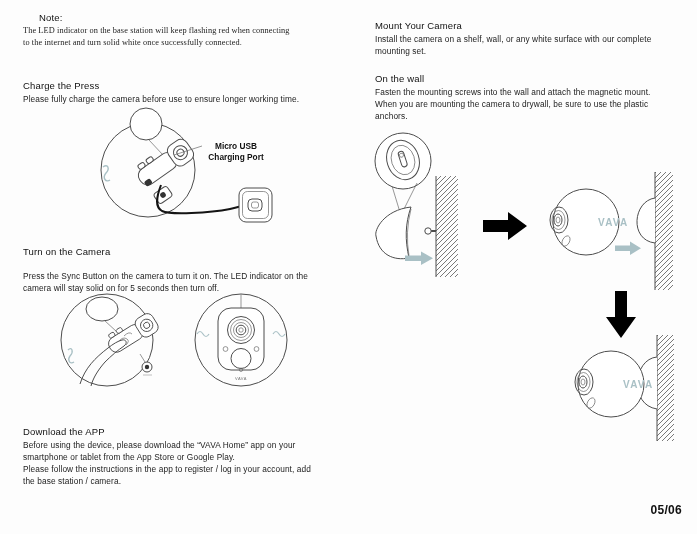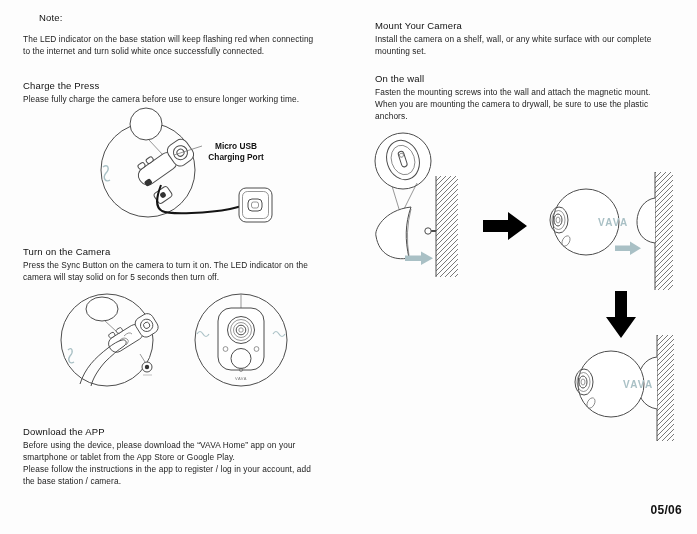--- a/index.html
+++ b/index.html
@@ -57,21 +57,21 @@
     fill:#a9c0c5;
   }
 </style>
 </head>
 <body>
 
 <div id="page">
 
   <div class="abs" style="left:23px;top:12px;width:330px;">
     <div class="sec-title plain">Note:</div>
-    <div class="sec-body" style="margin-top:10px;">The LED indicator on the base station will keep flashing red when connecting
+    <div class="sec-body" style="margin-top:2px;font-family:Liberation Serif, serif;">The LED indicator on the base station will keep flashing red when connecting
 to the internet and turn solid white once successfully connected.</div>
   </div>
 
   <div class="abs" style="left:23px;top:80px;width:330px;">
     <div class="sec-title">Charge the Press</div>
     <div class="sec-body" style="margin-top:2px;">Please fully charge the camera before use to ensure longer working time.</div>
   </div>
 
   <svg class="abs" style="left:90px;top:105px;" width="220" height="135" viewBox="0 0 220 135">
     <circle cx="58" cy="65" r="47" class="ln"></circle>
@@ -99,21 +99,21 @@
       <rect x="161.5" y="97" width="7" height="6" rx="2" class="thin"></rect>
     </g>
     <line x1="84" y1="50" x2="112" y2="41" class="thin" stroke="#333"></line>
   </svg>
 
   <div class="abs callout" style="left:200px;top:141px;width:72px;">Micro USB
 Charging Port</div>
 
   <div class="abs" style="left:23px;top:246px;width:330px;">
     <div class="sec-title">Turn on the Camera</div>
-    <div class="sec-body" style="margin-top:2px;">Press the Sync Button on the camera to turn it on. The LED indicator on the
+    <div class="sec-body" style="margin-top:13px;">Press the Sync Button on the camera to turn it on. The LED indicator on the
 camera will stay solid on for 5 seconds then turn off.</div>
   </div>
 
   <svg class="abs" style="left:58px;top:292px;" width="235" height="100" viewBox="0 0 235 100">
 
     <g>
       <circle cx="49" cy="48" r="46" class="ln"></circle>
       <ellipse cx="44" cy="17" rx="16" ry="12" class="lnw"></ellipse>
       <line x1="46" y1="28" x2="59" y2="40" class="thin"></line>
       <path d="M 10,58 C 14,54 16,60 12,64 C 9,68 12,73 16,70" stroke-width="1.3" class="accent-stroke"></path>

